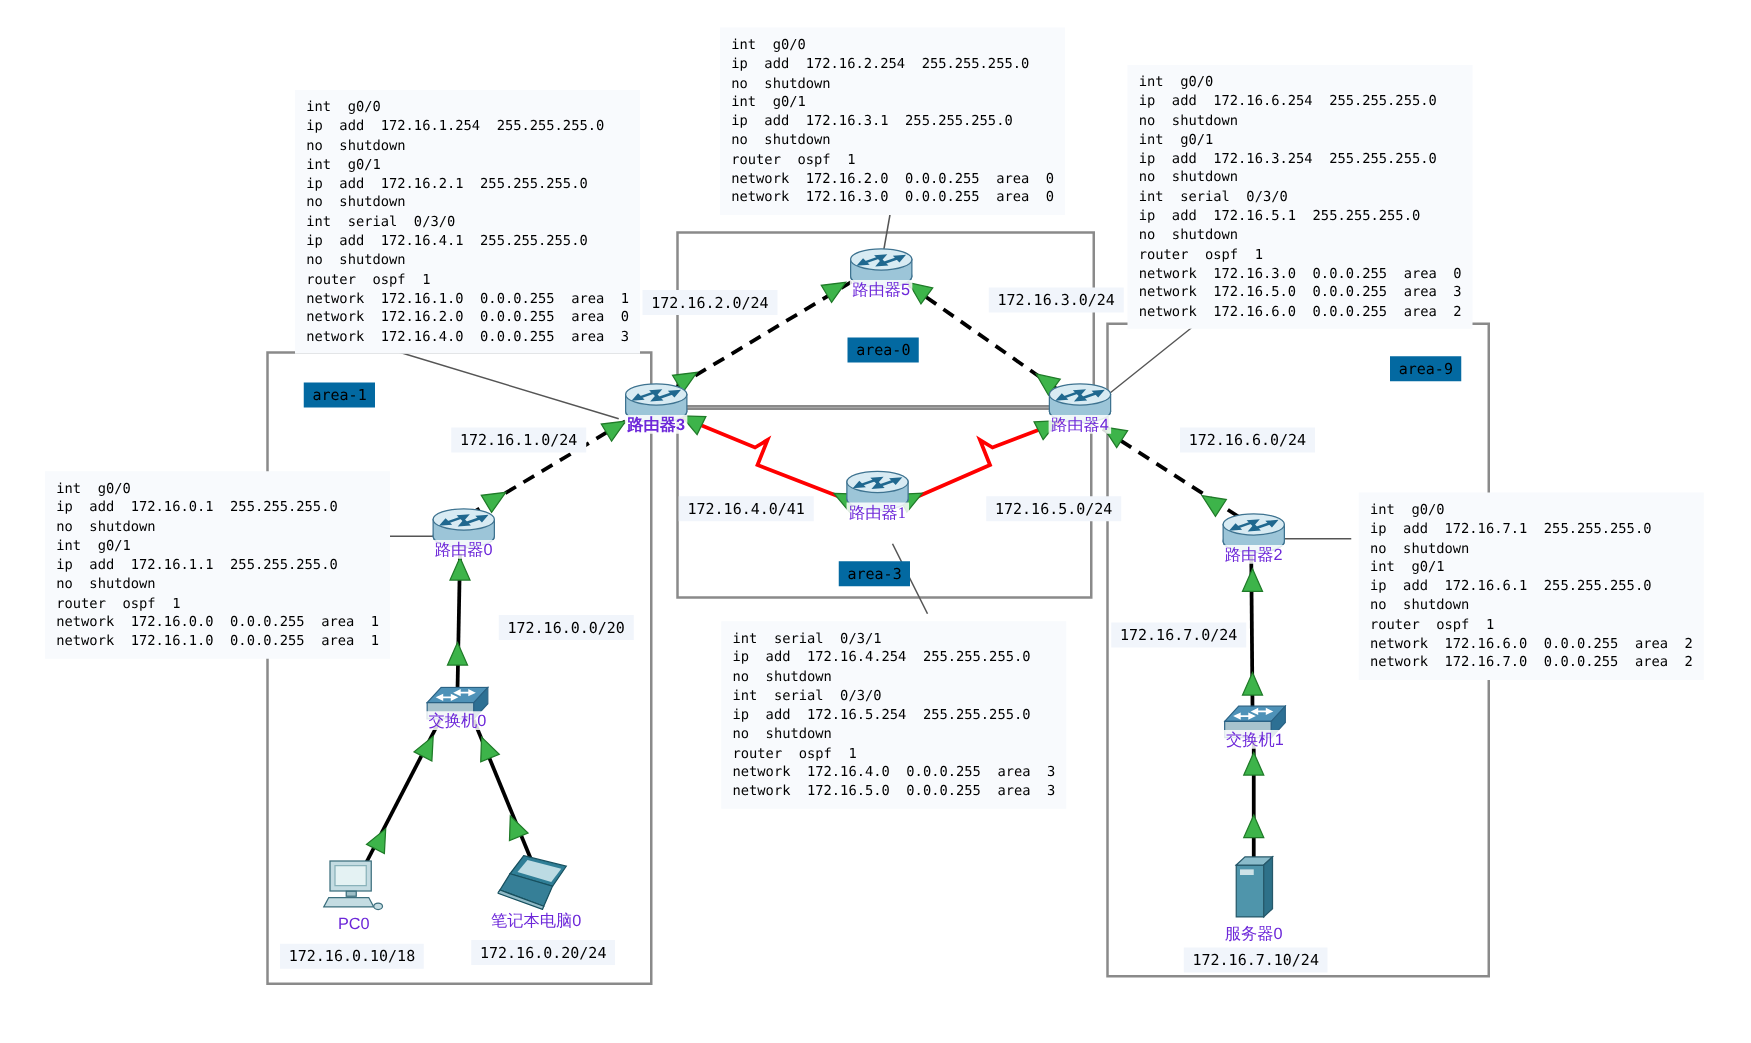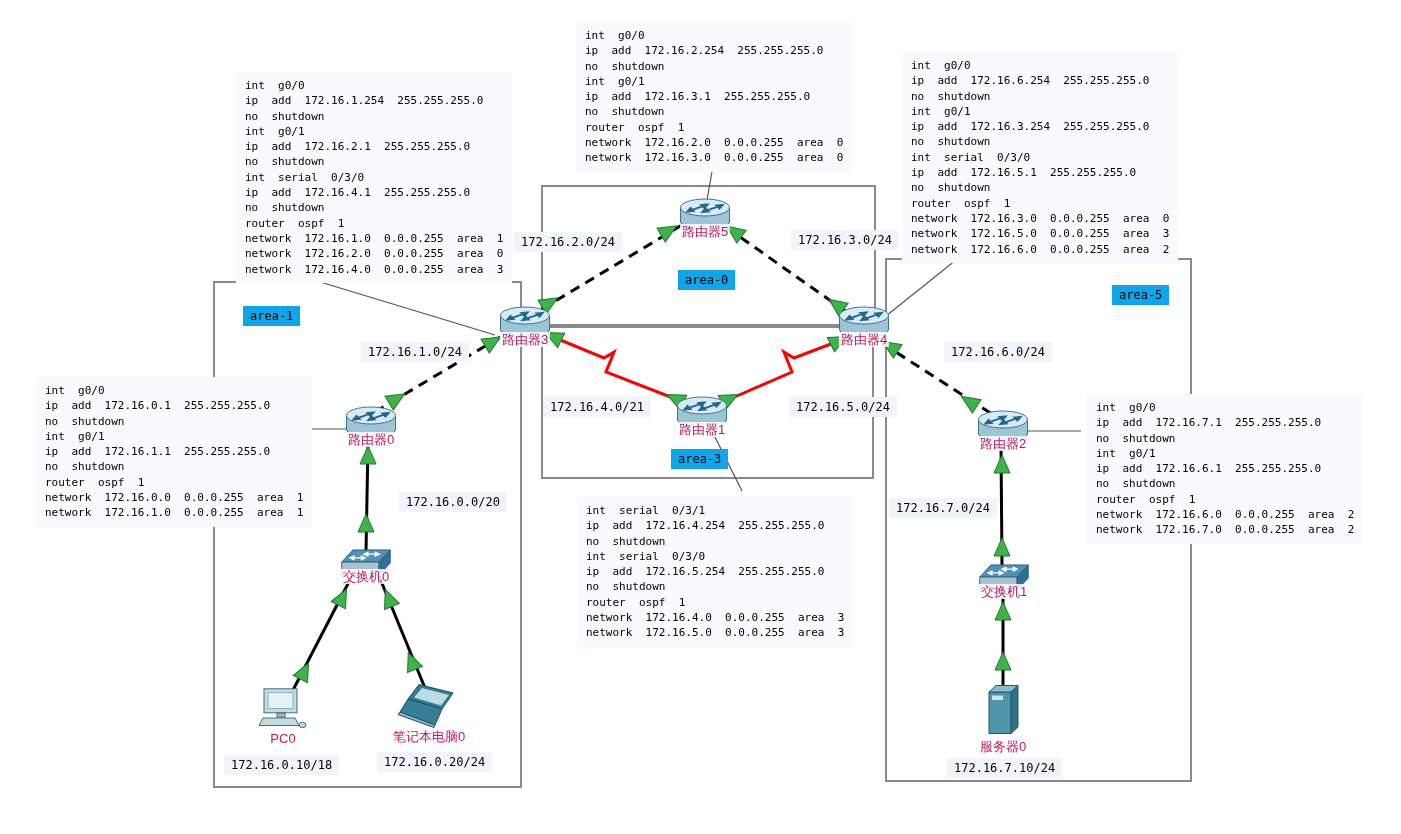--- a/index.html
+++ b/index.html
@@ -10,30 +10,30 @@
   body{font-family:"Liberation Sans", sans-serif; background:#ffffff;}
   #canvas{position:relative; width:1401px; height:834px; background:#ffffff; overflow:hidden;}
 
   .areabox{position:absolute; border:2px solid var(--area-border); background:transparent; z-index:1;}
   #wires{position:absolute; left:0; top:0; z-index:2;}
 
   .device{position:absolute; z-index:3;}
   .device svg{display:block;}
   .devlabel{
     position:absolute; left:50%; top:100%; transform:translateX(-50%); margin-top:-8px;
-    font-size:13px; color:#be185d; white-space:nowrap; background:rgba(255,255,255,.85);
+    font-size:13px; color:#6d28d9; white-space:nowrap; background:rgba(255,255,255,.85);
     padding:0 2px; line-height:15px; z-index:4;
   }
   .device.endhost .devlabel{margin-top:1px;}
 
   .netlabel, .arealabel{
     position:absolute; z-index:4; font-family:"DejaVu Sans Mono","Liberation Mono",monospace;
     font-size:12px; color:#000; background:var(--label-bg); padding:3px 7px; white-space:nowrap;
   }
-  .arealabel{background:#0ea5e9;}
+  .arealabel{background:#0369a1;}
 
   .note{
     position:absolute; z-index:5; margin:5px; font-family:"DejaVu Sans Mono","Liberation Mono",monospace;
     font-size:11px; line-height:15.3px; color:#000; background:var(--note-bg);
     padding:6px 9px; white-space:pre;
   }
 
   .eth{stroke:var(--ethernet); stroke-width:3; fill:none;}
   .eth.dashed{stroke-dasharray:10 7;}
   .ser{stroke:var(--serial); stroke-width:3; fill:none; stroke-linejoin:miter;}
@@ -190,33 +190,33 @@
         <polygon class="tri" points="0,-10 8,8 -8,8"></polygon>
       </g>
   </svg>
 
   <div class="device" style="left:679px; top:198px; width:52px;">
     <svg width="52" height="34">
         <use href="#ic-router"></use>
       </svg>
     <span class="devlabel">路由器5</span>
   </div>
-  <div class="device" style="left:499px; top:306px; width:52px;">
+  <div class="device" style="left:499px; top:306px; width:52px;font-weight:bold;">
     <svg width="52" height="34">
         <use href="#ic-router"></use>
       </svg>
     <span class="devlabel">路由器3</span>
   </div>
   <div class="device" style="left:838px; top:306px; width:52px;">
     <svg width="52" height="34">
         <use href="#ic-router"></use>
       </svg>
     <span class="devlabel">路由器4</span>
   </div>
-  <div class="device" style="left:676px; top:396px; width:52px;">
+  <div class="device" style="left:676px; top:376px; width:52px;font-family:Liberation Serif, serif;">
     <svg width="52" height="34">
         <use href="#ic-router"></use>
       </svg>
     <span class="devlabel">路由器1</span>
   </div>
   <div class="device" style="left:345px; top:406px; width:52px;">
     <svg width="52" height="34">
         <use href="#ic-router"></use>
       </svg>
     <span class="devlabel">路由器0</span>
@@ -254,27 +254,27 @@
   <div class="device endhost" style="left:985px; top:684px; width:36px;">
     <svg width="36" height="54">
         <use href="#ic-server"></use>
       </svg>
     <span class="devlabel">服务器0</span>
   </div>
 
   <div class="arealabel" style="left:243px; top:306px;text-align:right;">area-1</div>
   <div class="arealabel" style="left:678px; top:270px;">area-0</div>
   <div class="arealabel" style="left:671px; top:449px;">area-3</div>
-  <div class="arealabel" style="left:1112px; top:285px;">area-5</div>
+  <div class="arealabel" style="left:1112px; top:285px;">area-9</div>
 
   <div class="netlabel" style="left:514px; top:232px;">172.16.2.0/24</div>
   <div class="netlabel" style="left:791px; top:230px;">172.16.3.0/24</div>
   <div class="netlabel" style="left:361px; top:342px;">172.16.1.0/24</div>
   <div class="netlabel" style="left:944px; top:342px;">172.16.6.0/24</div>
-  <div class="netlabel" style="left:543px; top:397px;">172.16.4.0/21</div>
+  <div class="netlabel" style="left:543px; top:397px;">172.16.4.0/41</div>
   <div class="netlabel" style="left:789px; top:397px;">172.16.5.0/24</div>
   <div class="netlabel" style="left:399px; top:492px;">172.16.0.0/20</div>
   <div class="netlabel" style="left:889px; top:498px;">172.16.7.0/24</div>
   <div class="netlabel" style="left:224px; top:755px;">172.16.0.10/18</div>
   <div class="netlabel" style="left:377px; top:752px;">172.16.0.20/24</div>
   <div class="netlabel" style="left:947px; top:758px;">172.16.7.10/24</div>
 
   <pre class="note" style="left:231px; top:67px;">int  g0/0
 ip  add  172.16.1.254  255.255.255.0
 no  shutdown

